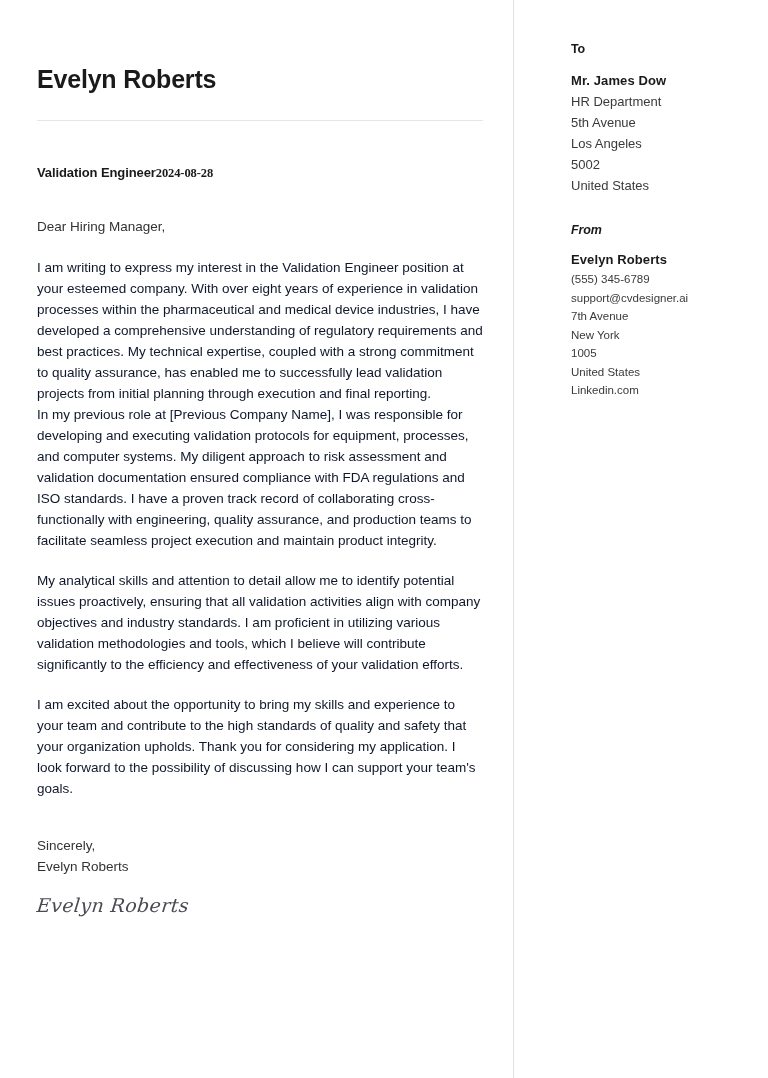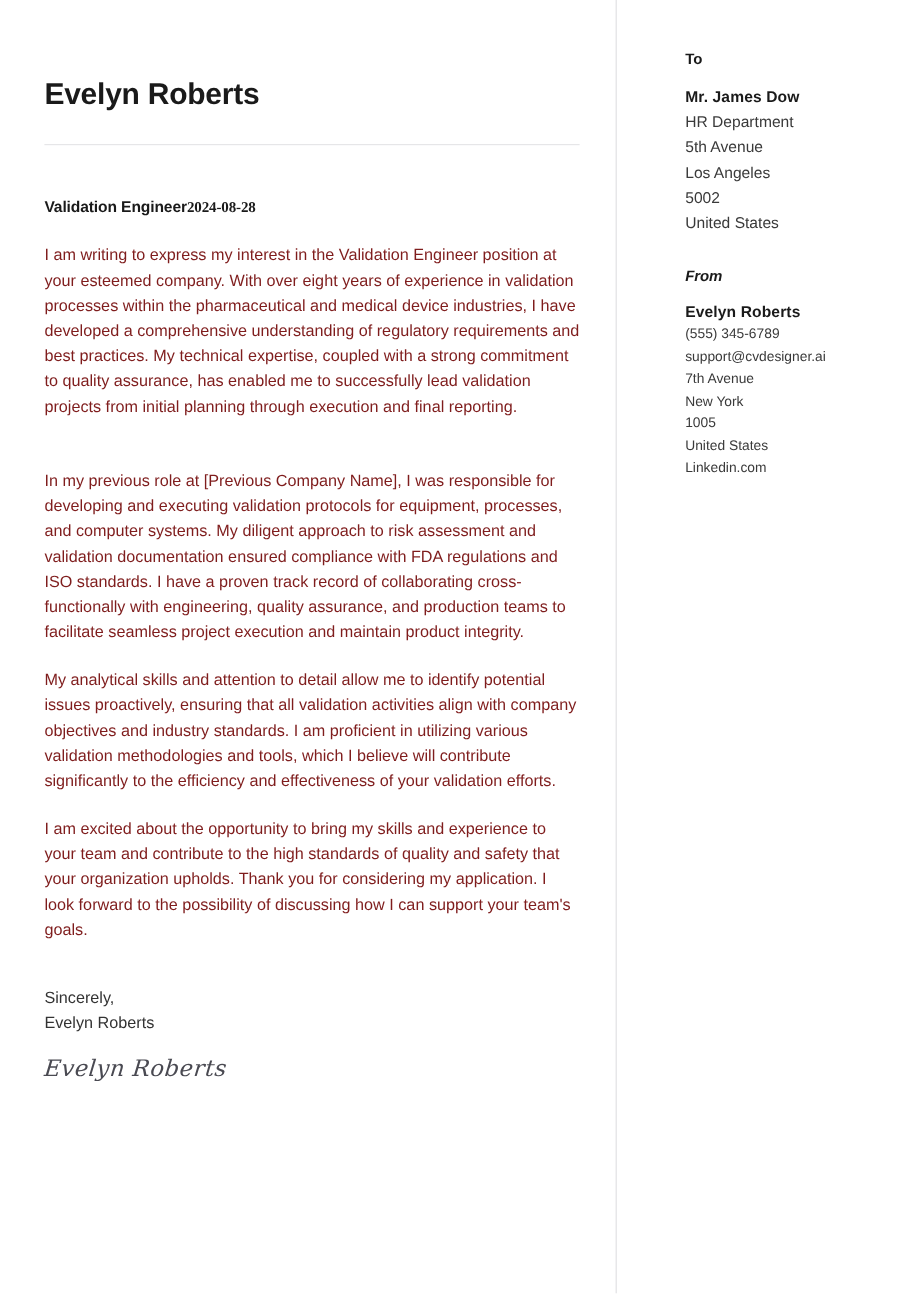--- a/index.html
+++ b/index.html
@@ -83,26 +83,26 @@
   #salutation {
     margin-top: 34px;
     font-size: 13.5px;
     line-height: 21px;
     color: #333333;
   }
 
   .body-para {
     font-size: 13.5px;
     line-height: 21px;
-    color: #7f1d1d;
+    color: #0f172a;
     margin: 0;
     text-align: left;
   }
   .body-para.first { margin-top: 20px; }
-  .body-para.gap-large { margin-top: 41px; }
+  .body-para.gap-large { }
   .body-para.gap-small { margin-top: 19px; }
 
   #closing {
     margin-top: 36px;
     font-size: 13.5px;
     line-height: 21px;
     color: #333333;
   }
   #closing div { white-space: nowrap; }
 
@@ -173,20 +173,21 @@
 
     <h1 id="sender-name">Evelyn Roberts</h1>
 
     <div id="name-rule"></div>
 
     <div id="title-row">
       <div id="job-title">Validation Engineer</div>
       <div id="letter-date">2024-08-28</div>
     </div>
 
+    <div id="salutation">Dear Hiring Manager,</div>
 
     <p class="body-para first">I am writing to express my interest in the Validation Engineer position at your esteemed company. With over eight years of experience in validation processes within the pharmaceutical and medical device industries, I have developed a comprehensive understanding of regulatory requirements and best practices. My technical expertise, coupled with a strong commitment to quality assurance, has enabled me to successfully lead validation projects from initial planning through execution and final reporting.</p>
 
     <p class="body-para gap-large">In my previous role at [Previous Company Name], I was responsible for developing and executing validation protocols for equipment, processes, and computer systems. My diligent approach to risk assessment and validation documentation ensured compliance with FDA regulations and ISO standards. I have a proven track record of collaborating cross-functionally with engineering, quality assurance, and production teams to facilitate seamless project execution and maintain product integrity.</p>
 
     <p class="body-para gap-small">My analytical skills and attention to detail allow me to identify potential issues proactively, ensuring that all validation activities align with company objectives and industry standards. I am proficient in utilizing various validation methodologies and tools, which I believe will contribute significantly to the efficiency and effectiveness of your validation efforts.</p>
 
     <p class="body-para gap-small">I am excited about the opportunity to bring my skills and experience to your team and contribute to the high standards of quality and safety that your organization upholds. Thank you for considering my application. I look forward to the possibility of discussing how I can support your team's goals.</p>
 
     <div id="closing">

